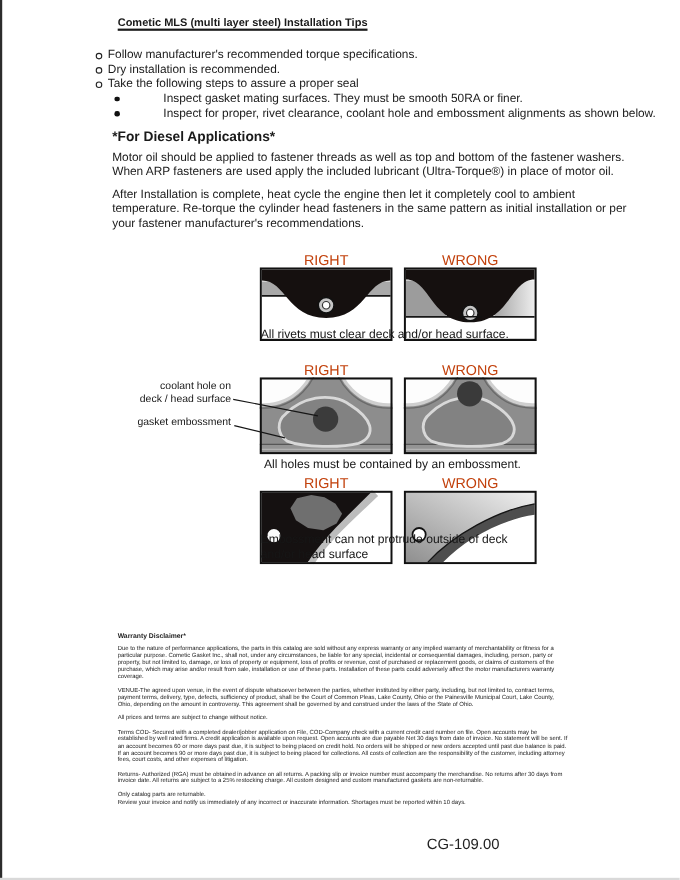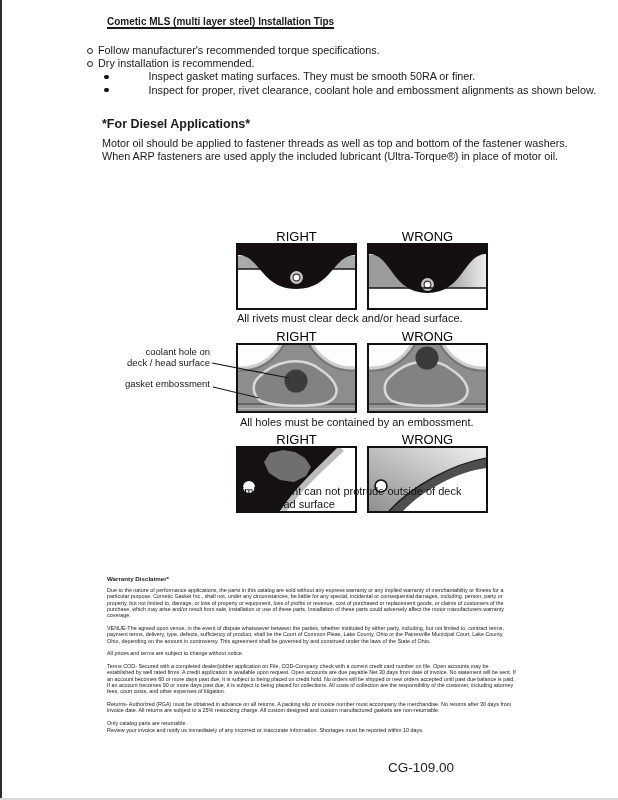--- a/index.html
+++ b/index.html
@@ -19,21 +19,21 @@
   .brow { display:flex; align-items:center; }
   .brow.sub { margin-left:17px;gap:35px; }
   .obullet { flex:none; width:4px; height:4px; border:1.1px solid #222; border-radius:50%; margin-right:5px; }
   .fbullet { flex:none; width:4.5px; height:4.5px; background:#111; border-radius:50%; margin-right:5px; }
 
   .diesel { left:102px; top:117px; width:470px; }
   .diesel h2 { font-size:12.5px; font-weight:bold; margin:0 0 6px 0; }
   .diesel p { font-size:10.8px; line-height:13.3px; margin:0 0 7px 0; }
   .diesel p.note { white-space:nowrap; }
 
-  .dlabel { width:121px; text-align:center; font-size:13px; color:#000000; }
+  .dlabel { width:121px; text-align:center; font-size:13px; color:#c2410c; }
   .dcaption { font-size:11px; line-height:12.5px; color:#161616; }
   .callout { width:92px; text-align:right; font-size:9.5px; line-height:10.5px; color:#161616; }
 
   svg.diag { display:block; }
 
   .warranty { left:107px; top:575px; width:410px; color:#222; }
   .warranty h3 { font-size:6.2px; font-weight:bold; margin:0 0 5px 0; }
   .warranty p { font-size:5.4px; line-height:6.3px; margin:0 0 6.5px 0; }
   .warranty p.tight { margin-bottom:0; }
 
@@ -52,33 +52,38 @@
 
   <div class="abs bullets">
     <div class="brow">
         <span class="obullet"></span>
         <span>Follow manufacturer's recommended torque specifications.</span>
       </div>
     <div class="brow">
         <span class="obullet"></span>
         <span>Dry installation is recommended.</span>
       </div>
+    <div class="brow">
+        <span class="obullet"></span>
+        <span>Take the following steps to assure a proper seal</span>
+      </div>
     <div class="brow sub">
         <span class="fbullet"></span>
         <span>Inspect gasket mating surfaces.  They must be smooth 50RA or finer.</span>
       </div>
     <div class="brow sub">
         <span class="fbullet"></span>
         <span>Inspect for proper, rivet clearance, coolant hole and embossment alignments as shown below.</span>
       </div>
   </div>
 
   <div class="abs diesel">
     <h2>*For Diesel Applications*</h2>
     <p>Motor oil should be applied to fastener threads as well as top and bottom of the fastener washers. When ARP fasteners are used apply the included lubricant (Ultra-Torque®) in place of motor oil.</p>
+    <p>After Installation is complete, heat cycle the engine then let it completely cool to ambient temperature. Re-torque the cylinder head fasteners in the same pattern as initial installation or per your fastener manufacturer's recommendations.</p>
   </div>
 
   <div class="abs dlabel" style="left:236px;top:229px">RIGHT</div>
   <div class="abs dlabel" style="left:367px;top:229px">WRONG</div>
 
   <svg class="abs diag" style="left:236px;top:243px" width="121" height="67" viewBox="0 0 121 67">
     <rect x="0" y="0" width="121" height="67" fill="#ffffff"></rect>
     <polygon points="2,13 46,13 24,26 2,26" fill="#a9a9a9"></polygon>
     <polygon points="119,13 75,13 97,26 119,26" fill="#a9a9a9"></polygon>
     <line x1="2" y1="26" x2="119" y2="26" stroke="#161616" stroke-width="1.6"></line>
@@ -99,21 +104,21 @@
     <polygon points="2,12 52,12 38,45 2,45" fill="#9c9c9c"></polygon>
     <polygon points="119,12 69,12 83,45 119,45" fill="url(#grw)"></polygon>
     <line x1="2" y1="45" x2="119" y2="45" stroke="#161616" stroke-width="1.6"></line>
     <path d="M2,2 H119 V11 C97,11 96,50 60.5,50 C25,50 24,11 2,11 Z" fill="#15100f"></path>
     <circle cx="60.5" cy="41.5" r="7.2" fill="#c6c6c6" stroke="#111111" stroke-width="1.5"></circle>
     <circle cx="60.5" cy="41.5" r="3.4" fill="#ffffff" stroke="#333333" stroke-width="1.1"></circle>
     <line x1="50" y1="45" x2="71" y2="45" stroke="#111111" stroke-width="1.4"></line>
     <rect x="1" y="1" width="119" height="65" fill="none" stroke="#111111" stroke-width="2"></rect>
   </svg>
 
-  <div class="abs dcaption" style="left:237px;top:312px">All rivets must clear deck and/or head surface.</div>
+  <div class="abs dcaption" style="left:237px;top:298px">All rivets must clear deck and/or head surface.</div>
 
   <div class="abs dlabel" style="left:236px;top:329px">RIGHT</div>
   <div class="abs dlabel" style="left:367px;top:329px">WRONG</div>
 
   <div class="abs callout" style="left:118px;top:347px">
     <div>coolant hole on</div>
     <div>deck / head surface</div>
   </div>
   <div class="abs callout" style="left:118px;top:379px">gasket embossment</div>
 

